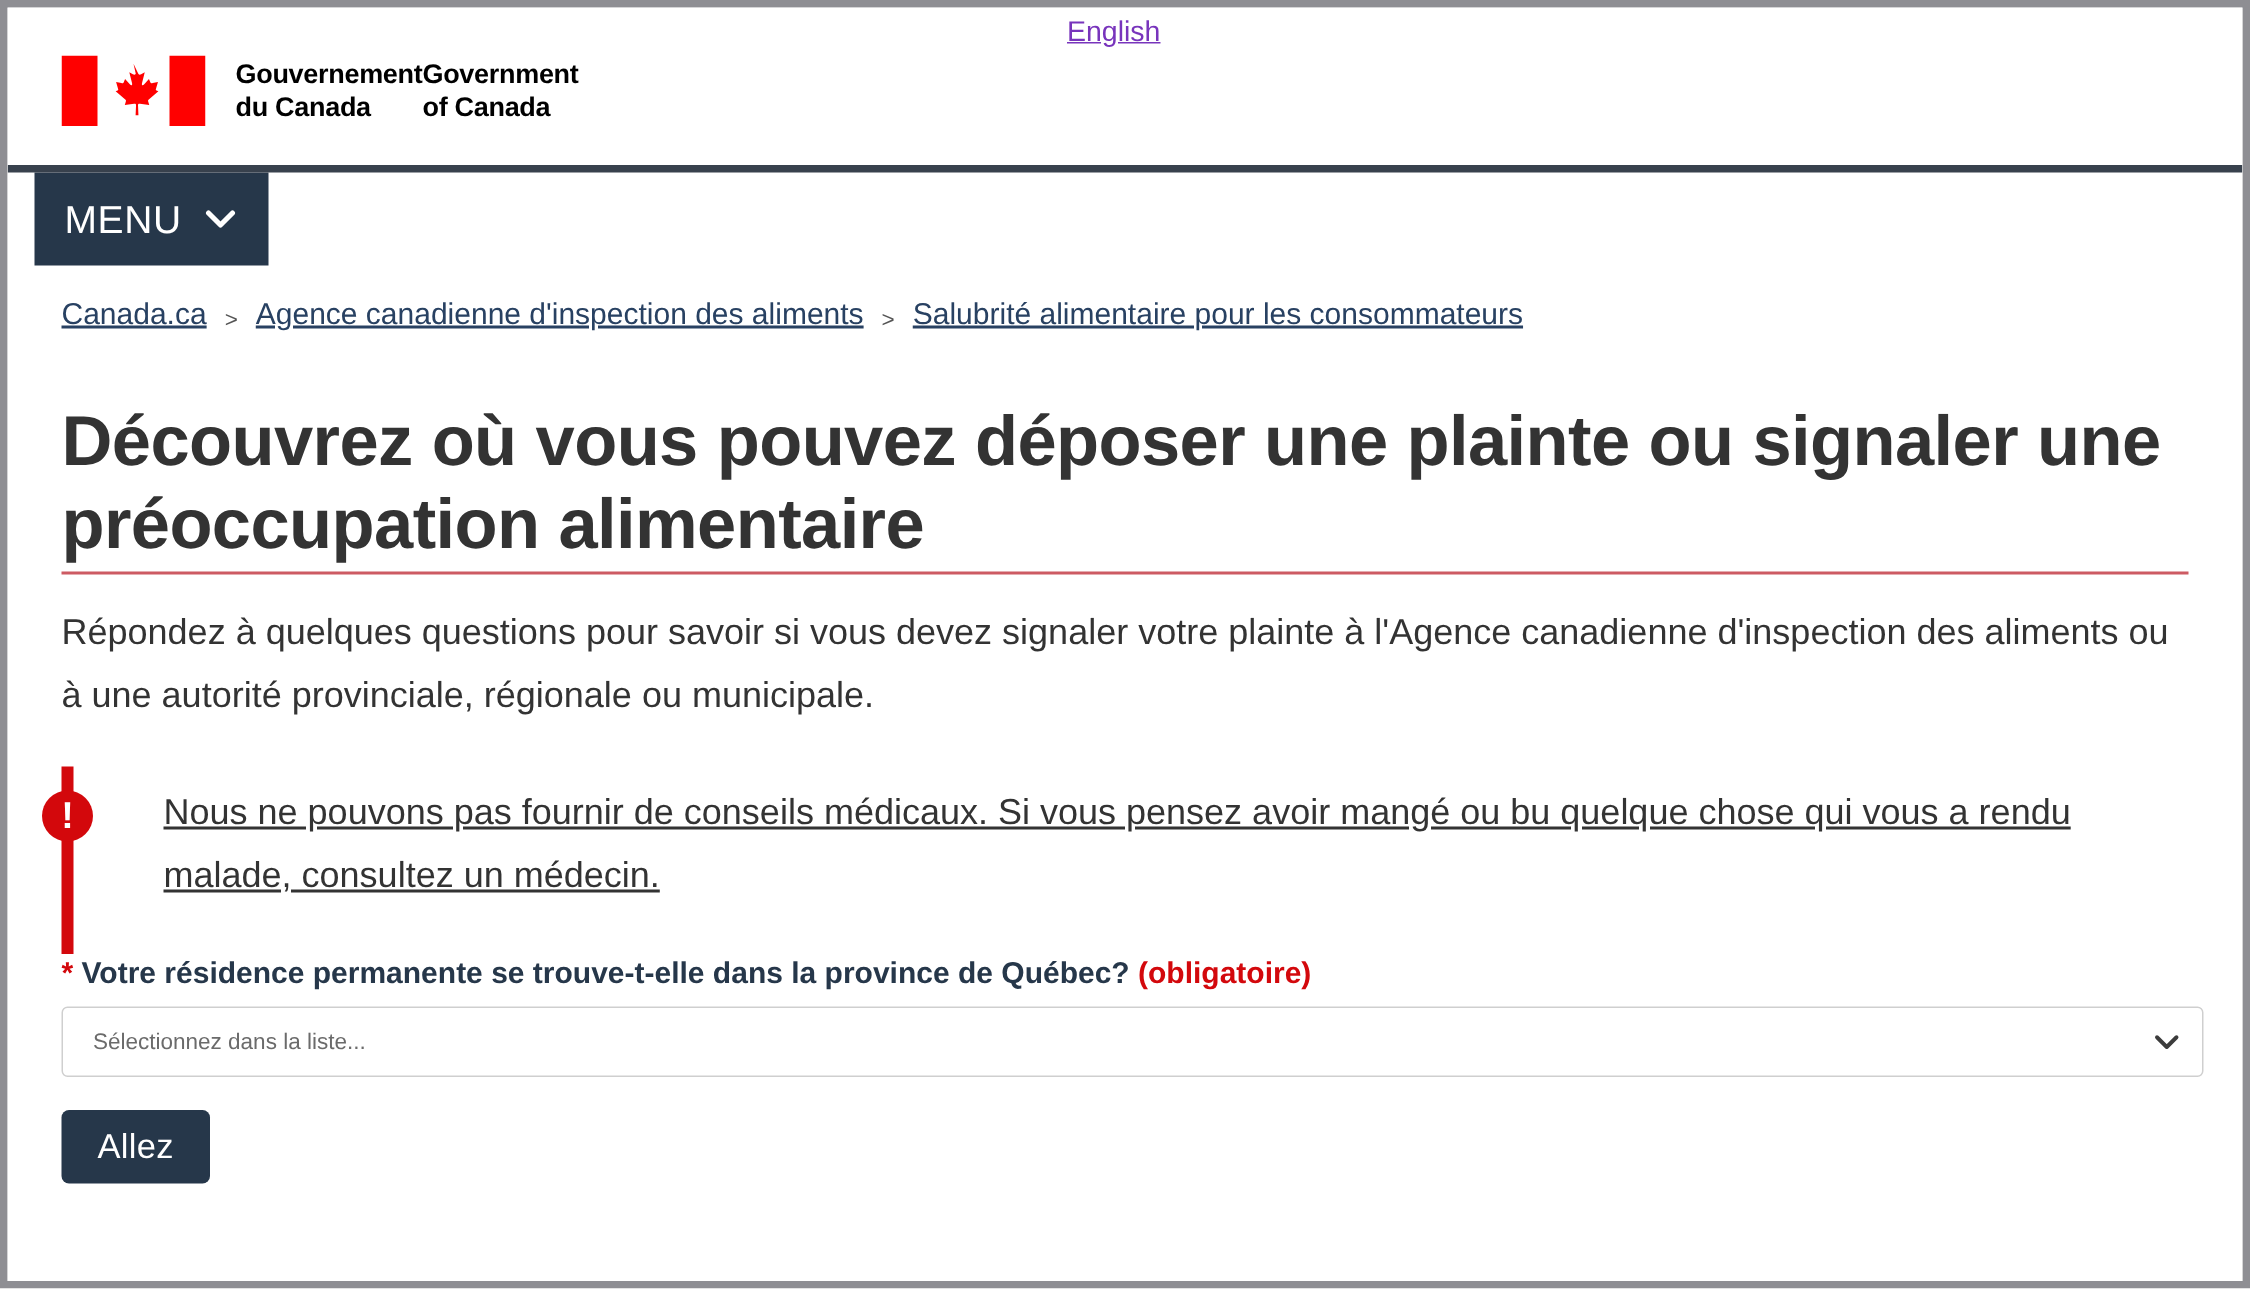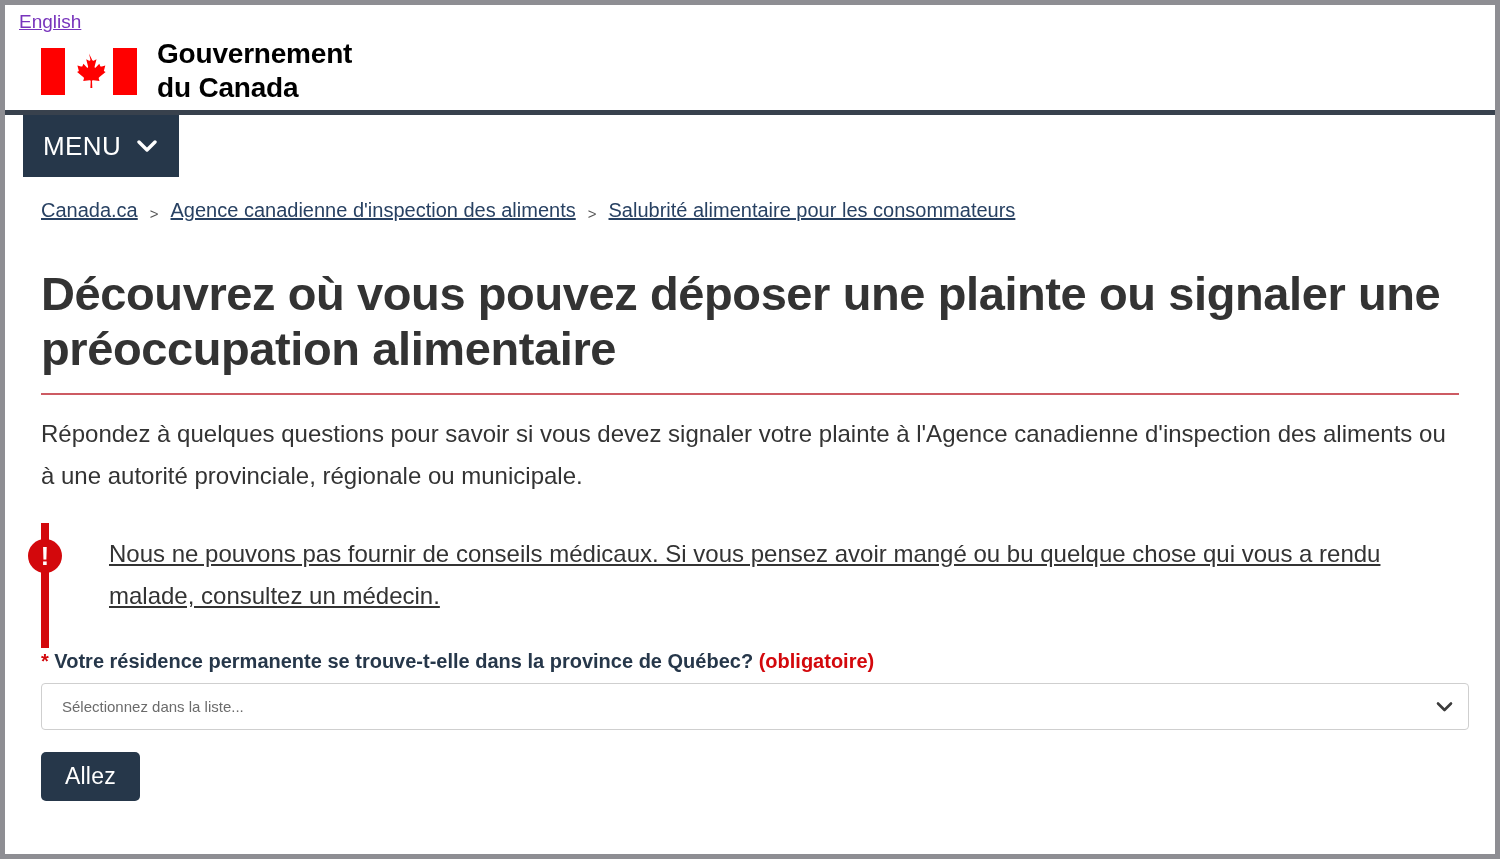--- a/index.html
+++ b/index.html
@@ -36,21 +36,21 @@
 
   
   .gc-header {
     position: relative;
     padding: 0 14px;
     border-bottom: 5px solid #38414d;
     height: 110px;
   }
   .lang-row {
     display: flex;
-    justify-content: flex-start;
+    justify-content: center;
     padding-top: 6px;
     height: 30px;
   }
   .lang-link {
     font-size: 19px;
     color: #7834bc;
     text-decoration: underline;
     cursor: pointer;
     margin-right: 15px;
   }
@@ -67,21 +67,21 @@
     padding-top: 2px;
   }
   .flag {
     width: 96px;
     height: 47px;
     flex: 0 0 auto;
   }
   .wordmark {
     display: flex;
     font-family: "Liberation Sans", sans-serif;
-    font-size: 28px;
+    font-size: 18px;
     font-weight: 700;
     line-height: 1.22;
     color: #000000;
     letter-spacing: -0.2px;
   }
   .wordmark div { white-space: pre-line; }
 
   
   .search-wrap {
     display: flex;
@@ -162,21 +162,21 @@
   }
 
   
   .page-title {
     font-family: "Liberation Sans", sans-serif;
     font-size: 47px;
     font-weight: 700;
     line-height: 1.16;
     color: #333333;
     margin: 45px 0 0 0;
-    padding-bottom: 17px;
+    padding-bottom: 5px;
     border-bottom: 2px solid #cd5b63;
     letter-spacing: -0.4px;
   }
 
   .intro {
     font-size: 24px;
     line-height: 1.75;
     color: #333333;
     margin: 18px 0 0 0;
     max-width: 1420px;
@@ -286,20 +286,22 @@
       <div class="brand">
         <svg class="flag" viewBox="0 0 96 47">
           <rect x="0" y="0" width="96" height="47" fill="#ffffff"></rect>
           <rect x="0" y="0" width="24" height="47" fill="#ff0000"></rect>
           <rect x="72" y="0" width="24" height="47" fill="#ff0000"></rect>
           <path fill="#ff0000" d="M48 5.5 l3.2 6.6 c0.5 1 1.2 0.8 1.9 0.4 l2.4-1.3 -1.8 7.1 c-0.4 1.5 0.4 2 1.3 1 l3.3-3.6 0.9 2.2 c0.3 0.8 0.9 0.7 1.6 0.5 l3.5-0.8 -1.2 4.3 c-0.2 0.8-0.5 1.1 0.2 1.4 l1.3 0.6 -6.4 5.4 c-0.7 0.6-0.5 0.9-0.3 1.7 l0.6 2 -6.2-0.8 c-0.8-0.1-1.3 0.1-1.3 0.8 l0.3 6.9 h-1.9 l0.3-6.9 c0-0.7-0.5-0.9-1.3-0.8 l-6.2 0.8 0.6-2 c0.2-0.8 0.4-1.1-0.3-1.7 l-6.4-5.4 1.3-0.6 c0.7-0.3 0.4-0.6 0.2-1.4 l-1.2-4.3 3.5 0.8 c0.7 0.2 1.3 0.3 1.6-0.5 l0.9-2.2 3.3 3.6 c0.9 1 1.7 0.5 1.3-1 l-1.8-7.1 2.4 1.3 c0.7 0.4 1.4 0.6 1.9-0.4 z"></path>
         </svg>
         <div class="wordmark">
           <div>Gouvernement
 du Canada</div>
+          <div>Government
+of Canada</div>
         </div>
       </div>
 
 
     </div>
   </header>
 
   <div class="menu-bar">
     <button class="menu-btn">
       <span>MENU</span>

